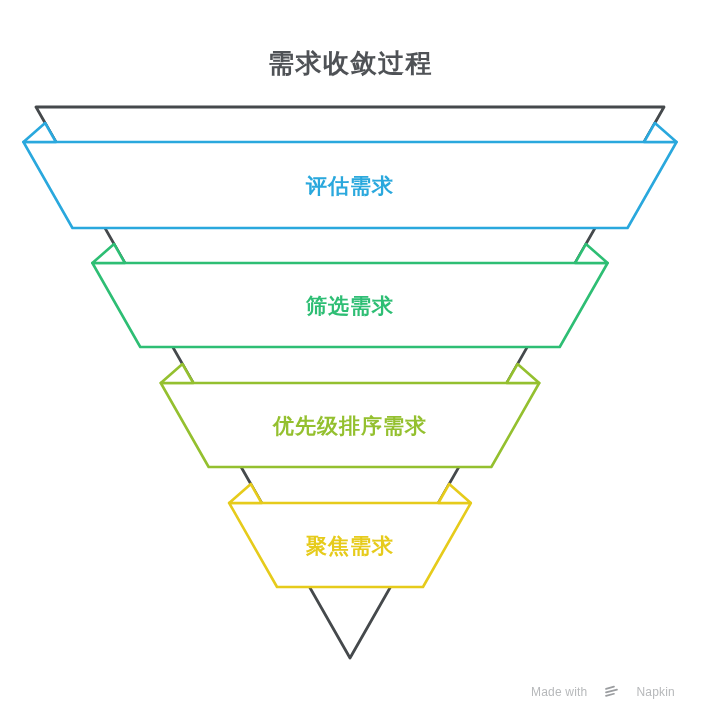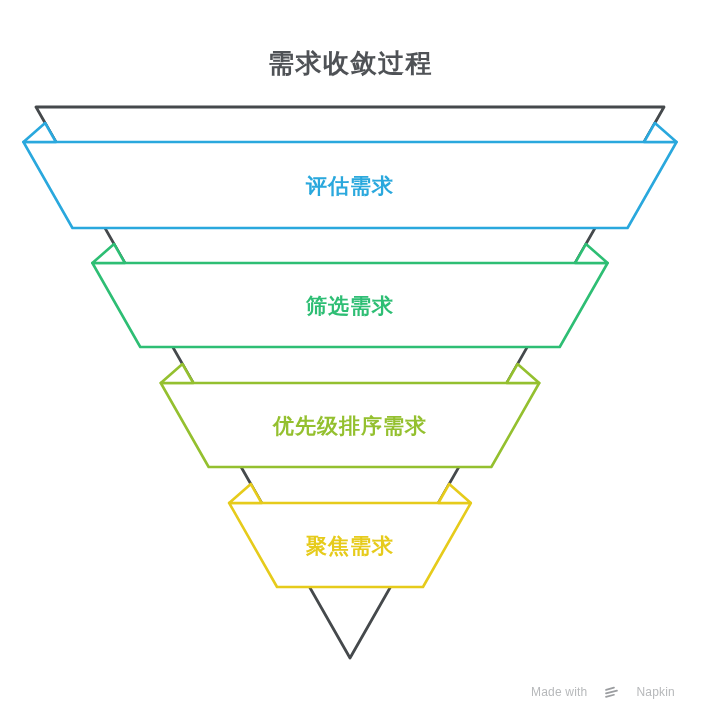--- a/index.html
+++ b/index.html
@@ -3,21 +3,21 @@
 <meta charset="utf-8">
 <style>
   html,body{margin:0;padding:0;background:#fff;}
   .canvas{position:relative;width:701px;height:720px;background:#fff;overflow:hidden;
           font-family:"Liberation Sans",sans-serif;border-radius:11px;}
   .title{position:absolute;top:50px;left:0;right:0;text-align:center;
          font-size:26px;line-height:27px;font-weight:700;letter-spacing:1.5px;}
   svg.diagram{position:absolute;left:0;top:0;}
   .stage-label{font-family:"Liberation Sans",sans-serif;font-weight:700;
                font-size:21px;letter-spacing:1px;}
-  .watermark{position:absolute;top:685px;right:26px;display:flex;align-items:center;
+  .watermark{position:absolute;top:685px;right:26px;display:flex;
              gap:17px;font-size:12px;letter-spacing:0.2px;}
   .logo{display:block;}
 </style>
 </head>
 <body>
 
 <div class="canvas">
 
   <div class="title" style="color: rgb(79, 82, 86);">需求收敛过程</div>
 

